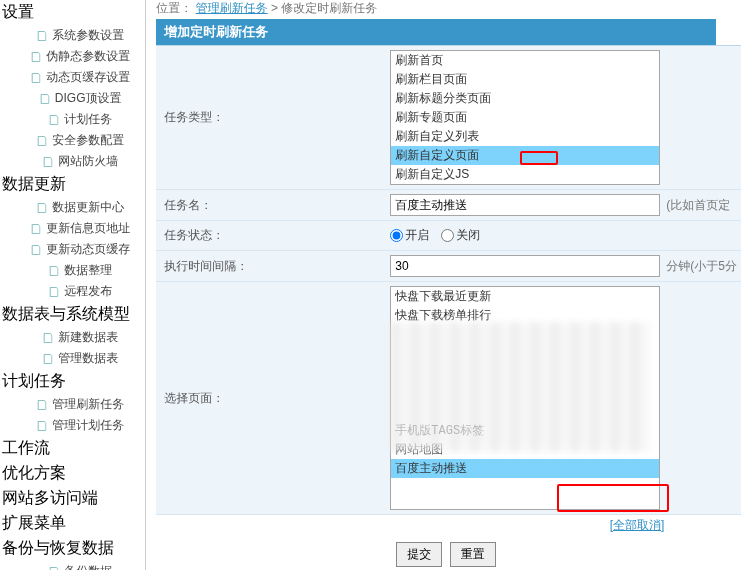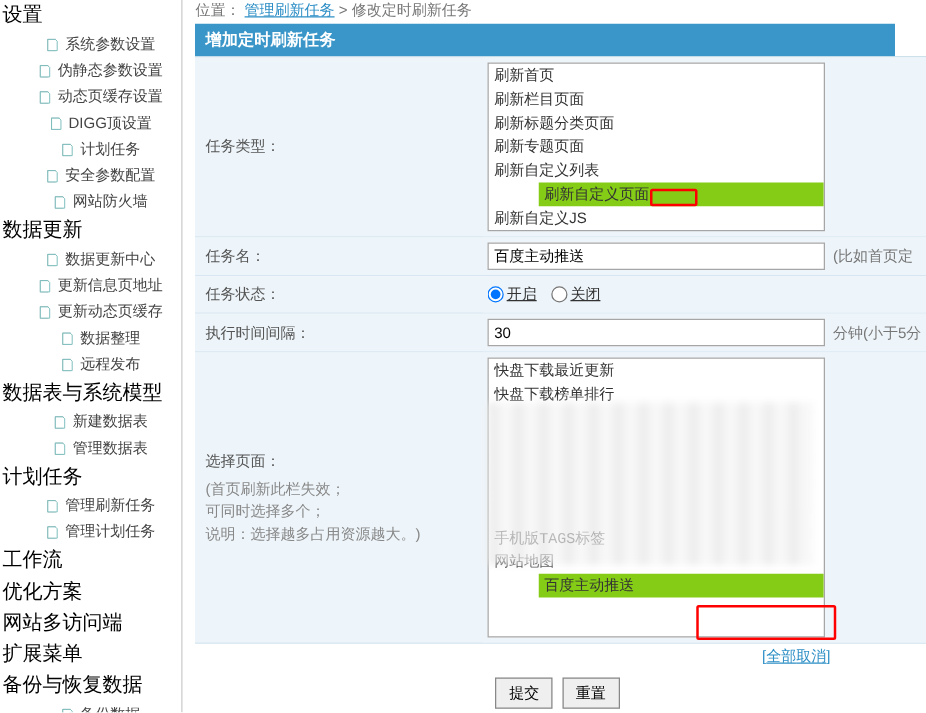--- a/index.html
+++ b/index.html
@@ -15,25 +15,25 @@
 .breadcrumb { font-size: 12px; padding: 0 0 2px 0; color: #777; }
 .breadcrumb a { color: #2e8fc6; }
 .panel-header { background: #3a96c8; color: #fff; padding: 4px 8px; font-size: 13px; font-weight: bold; width: 560px; }
 .form-area { border-top: 1px solid #bdd7e8; }
 .form-row { display: flex; border-bottom: 1px solid #d7e6f0; background: #eef5fa; }
 .form-label { width: 230px; padding: 6px 8px; color: #555; font-size: 12px; display: flex; flex-direction: column; justify-content: center; }
 .form-label .hint { color: #888; font-size: 12px; margin-top: 4px; line-height: 1.5; }
 .form-control { flex: 1; padding: 4px 4px; background: #eef5fa; display: flex; align-items: flex-start; position: relative; }
 .select-list { width: 270px; height: 135px; border: 1px solid #a6a6a6; background: #fff; overflow-y: auto; font-size: 12px; }
 .select-list .opt { padding: 1px 4px; cursor: default; }
-.select-list .opt.selected { background: #84cc16; margin-left: 40px; }
+.select-list .opt.selected { background: #7dd3fc; }
 .select-list.tall { height: 224px; font-family: Liberation Mono, monospace; }
 .text-input { width: 270px; height: 22px; border: 1px solid #a6a6a6; padding: 2px 4px; font-size: 12px; }
 .num-input { width: 270px; height: 22px; border: 1px solid #a6a6a6; padding: 2px 4px; font-size: 12px; }
-.radio-group { display: flex; align-items: flex-start; gap: 4px; padding-top: 2px; text-decoration: underline; }
+.radio-group { display: flex; align-items: flex-start; gap: 4px; padding-top: 2px; }
 .radio-group label { display: flex; align-items: center; gap: 2px; margin-right: 8px; }
 .side-hint { color: #777; font-size: 12px; margin-left: 6px; align-self: center; white-space: nowrap; }
 .red-box1 { position: absolute; border: 2px solid #f00; width: 38px; height: 14px; left: 374px; top: 151px; border-radius: 2px; pointer-events: none; }
 .red-box2 { position: absolute; border: 2px solid #f00; width: 112px; height: 28px; left: 411px; top: 484px; border-radius: 2px; pointer-events: none; }
 .bottom-link { text-align: right; padding: 2px 12px 2px 0; color: #2e8fc6; font-size: 12px; width: 520px; }
 .bottom-link a { color: #2e8fc6; }
 .btn-row { padding: 6px 0 0 240px; }
 .btn { border: 1px solid #888; background: #efefef; padding: 3px 10px; font-size: 12px; cursor: pointer; margin-right: 4px; }
 .pixelated { position: relative; }
 .pixelated::before { content: ""; position: absolute; left: 4px; top: 40px; width: 260px; height: 130px; background:
@@ -277,25 +277,20 @@
         <div class="form-label">执行时间间隔：</div>
         <div class="form-control">
           <input class="num-input" value="30" style="">
           <span class="side-hint"><span>分钟</span><span>(小于5分</span></span>
         </div>
       </div>
 
       <div class="form-row">
         <div class="form-label">
           <span>选择页面：</span>
-          <div class="hint">
-            <div>(首页刷新此栏失效；</div>
-            <div>可同时选择多个；</div>
-            <div>说明：选择越多占用资源越大。)</div>
-          </div>
         </div>
         <div class="form-control pixelated">
           <div class="select-list tall" id="pages-select">
               <div class="opt">快盘下载最近更新</div>
               <div class="opt">快盘下载榜单排行</div>
               <div class="opt">&nbsp;</div>
               <div class="opt">&nbsp;</div>
               <div class="opt">&nbsp;</div>
               <div class="opt">&nbsp;</div>
               <div class="opt">&nbsp;</div>

